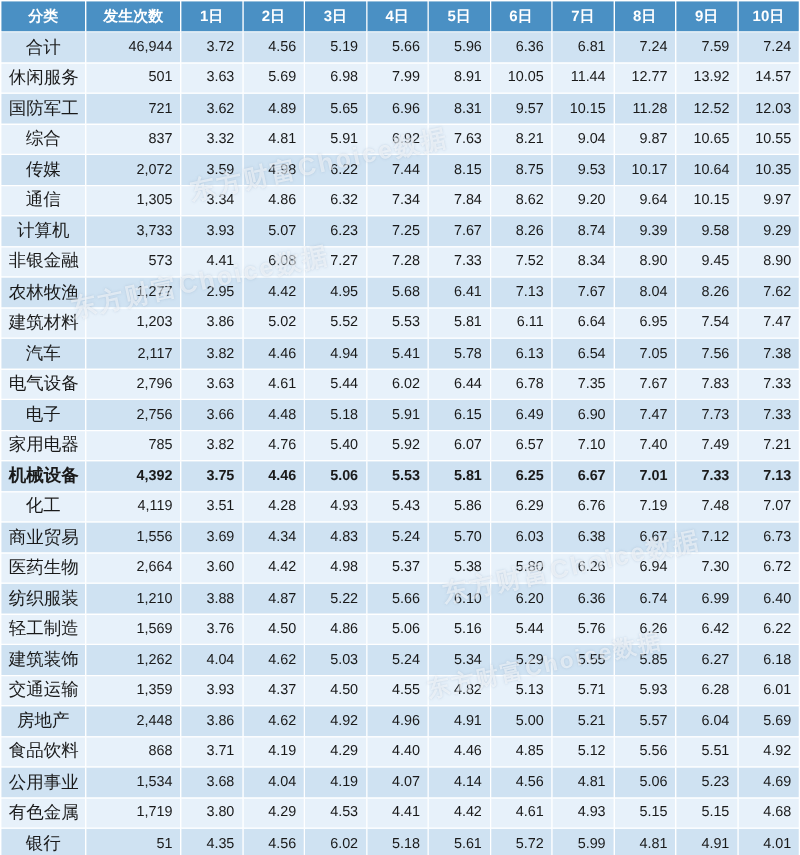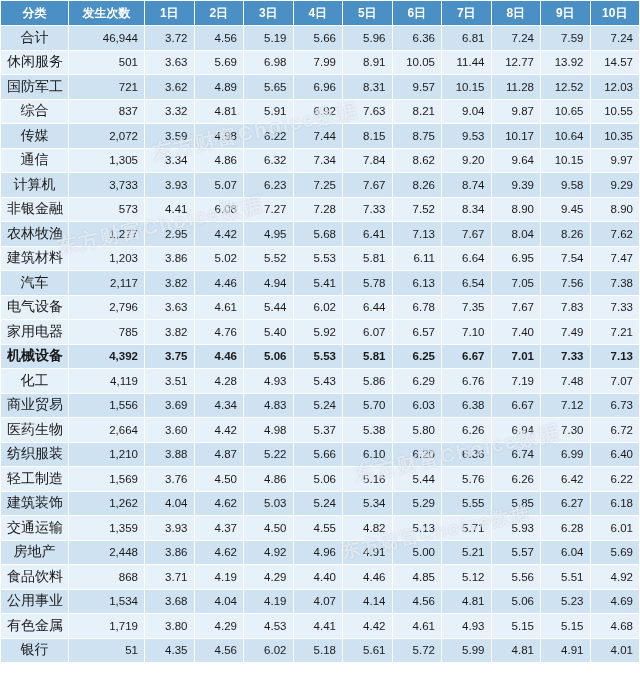--- a/index.html
+++ b/index.html
@@ -273,20 +273,34 @@
           <td class="num">4.61</td>
           <td class="num">5.44</td>
           <td class="num">6.02</td>
           <td class="num">6.44</td>
           <td class="num">6.78</td>
           <td class="num">7.35</td>
           <td class="num">7.67</td>
           <td class="num">7.83</td>
           <td class="num">7.33</td>
         </tr>
+        <tr style="background: rgb(207, 226, 242);">
+          <td class="cat">电子</td>
+          <td class="num">2,756</td>
+          <td class="num">3.66</td>
+          <td class="num">4.48</td>
+          <td class="num">5.18</td>
+          <td class="num">5.91</td>
+          <td class="num">6.15</td>
+          <td class="num">6.49</td>
+          <td class="num">6.90</td>
+          <td class="num">7.47</td>
+          <td class="num">7.73</td>
+          <td class="num">7.33</td>
+        </tr>
         <tr style="background: rgb(231, 241, 250);">
           <td class="cat">家用电器</td>
           <td class="num">785</td>
           <td class="num">3.82</td>
           <td class="num">4.76</td>
           <td class="num">5.40</td>
           <td class="num">5.92</td>
           <td class="num">6.07</td>
           <td class="num">6.57</td>
           <td class="num">7.10</td>

